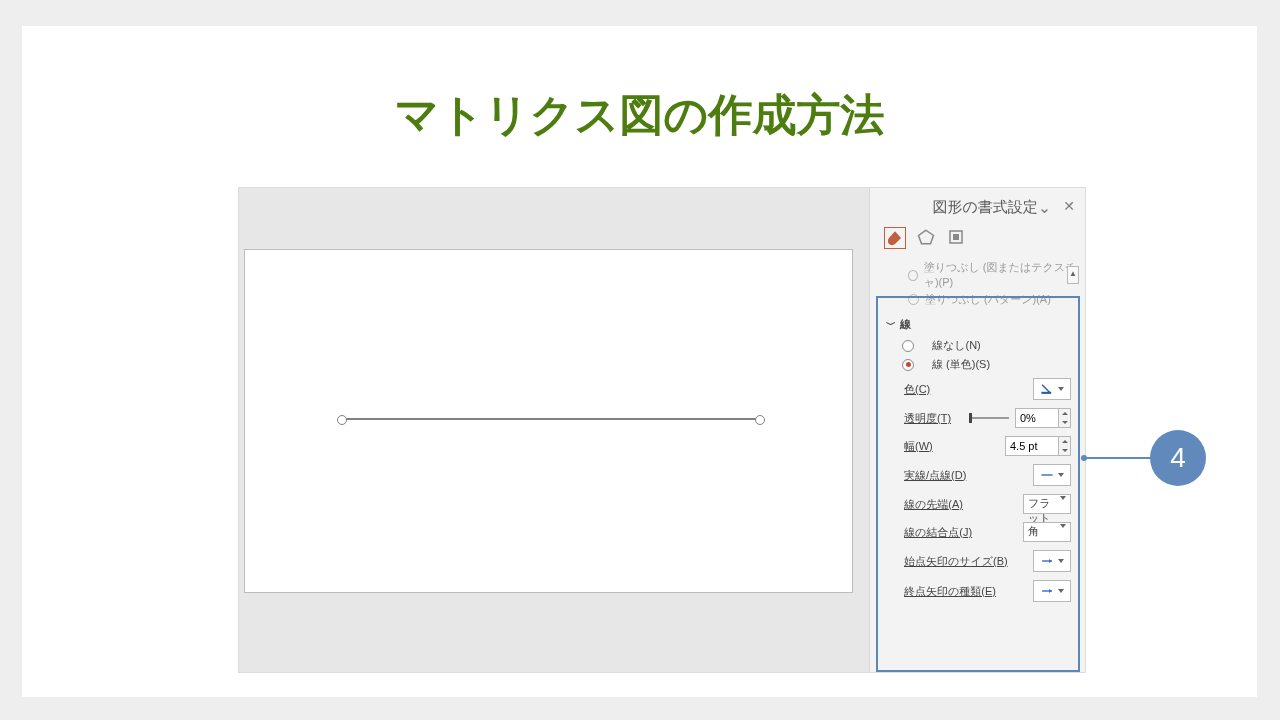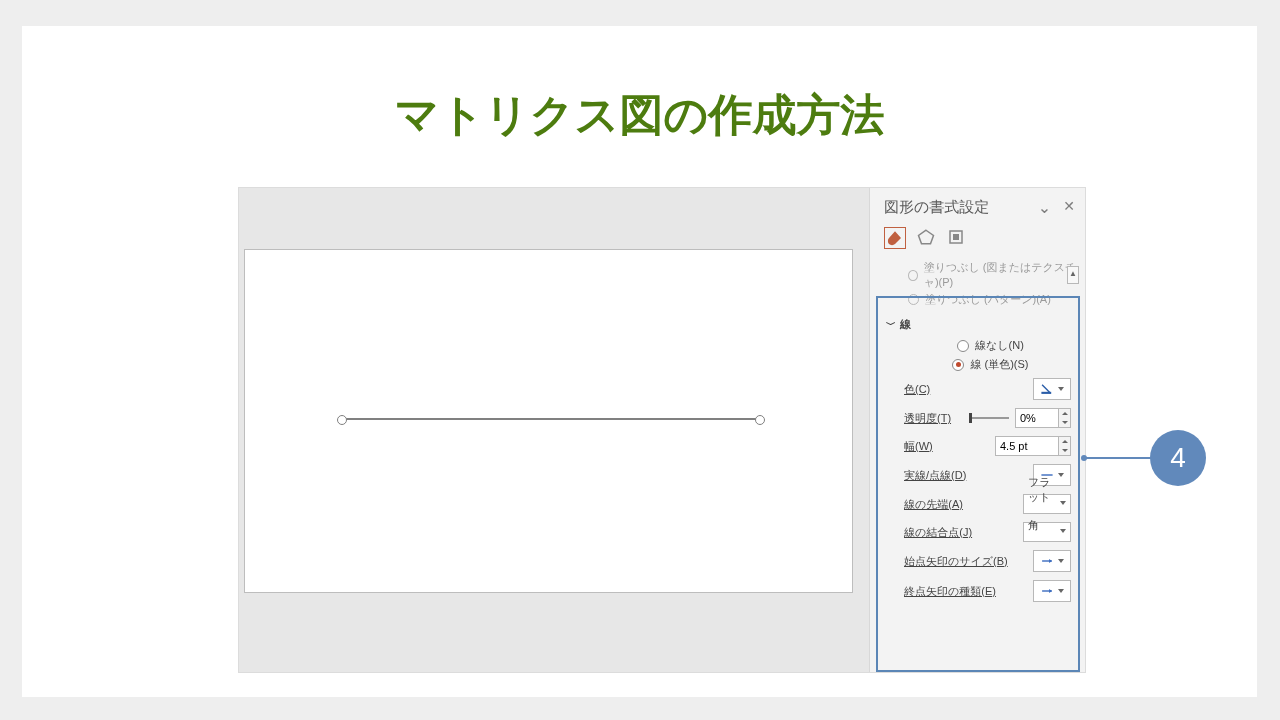--- a/index.html
+++ b/index.html
@@ -87,21 +87,21 @@
     width: 215px;
     background: #f3f3f3;
     border-left: 1px solid #d8d8d8;
     font-size: 12px;
     color: #444;
   }
 
   .pane-header {
     display: flex;
     align-items: center;
-    justify-content: space-between;
+    justify-content: flex-end;
     padding: 10px 10px 4px 14px;
   }
   .pane-title { font-size: 15px; color: #595959; }
   .pane-header .icons { display: flex; gap: 12px; color: #7d7d7d; }
   .pane-header .icons span { cursor: pointer; }
 
   .tab-icons {
     display: flex;
     gap: 10px;
     padding: 6px 0 10px 14px;
@@ -176,24 +176,23 @@
     padding: 4px 0 4px 10px;
     font-weight: 700;
     font-size: 11px;
     margin-top: 6px;
   }
   .group-header .chev { font-size: 10px; }
 
   .radio-row {
     display: flex;
     align-items: center;
-    gap: 6px;
+    gap: 18px;
     padding: 2px 0 2px 26px;
     font-size: 11px;
-    justify-content: center;
   }
   .radio-outer {
     width: 10px; height: 10px;
     border: 1px solid #8a8a8a;
     border-radius: 50%;
     display: flex;
     align-items: center;
     justify-content: center;
     background: #fff;
   }
@@ -285,23 +284,23 @@
     height: 10px;
     background: #444;
   }
 
   .select-box {
     height: 20px;
     border: 1px solid #b8b8b8;
     background: #ffffff;
     font-size: 11px;
     display: flex;
-    align-items: flex-end;
+    align-items: flex-start;
     justify-content: space-between;
-    padding: 8px 4px;
+    padding: 1px 4px;
     width: 48px;
     box-sizing: border-box;
   }
   .select-box .dd-caret {
     width: 0; height: 0;
     border-left: 3px solid transparent;
     border-right: 3px solid transparent;
     border-top: 4px solid #666;
   }
 
@@ -437,21 +436,21 @@
                   <div class="up"></div>
                   <div class="down"></div>
                 </span>
             </span>
           </span>
         </div>
 
         <div class="prop-row">
           <span class="text-underline">幅(W)</span>
           <span class="spin-box">
-            <input class="spin-input" style="width: 64px; margin-left: 8px;" value="4.5 pt">
+            <input class="spin-input" style="width: 54px; margin-left: 8px;" value="4.5 pt">
             <span class="spinners">
                 <div class="up"></div>
                 <div class="down"></div>
               </span>
           </span>
         </div>
 
 
         <div class="prop-row">
           <span class="text-underline">実線/点線(D)</span>

